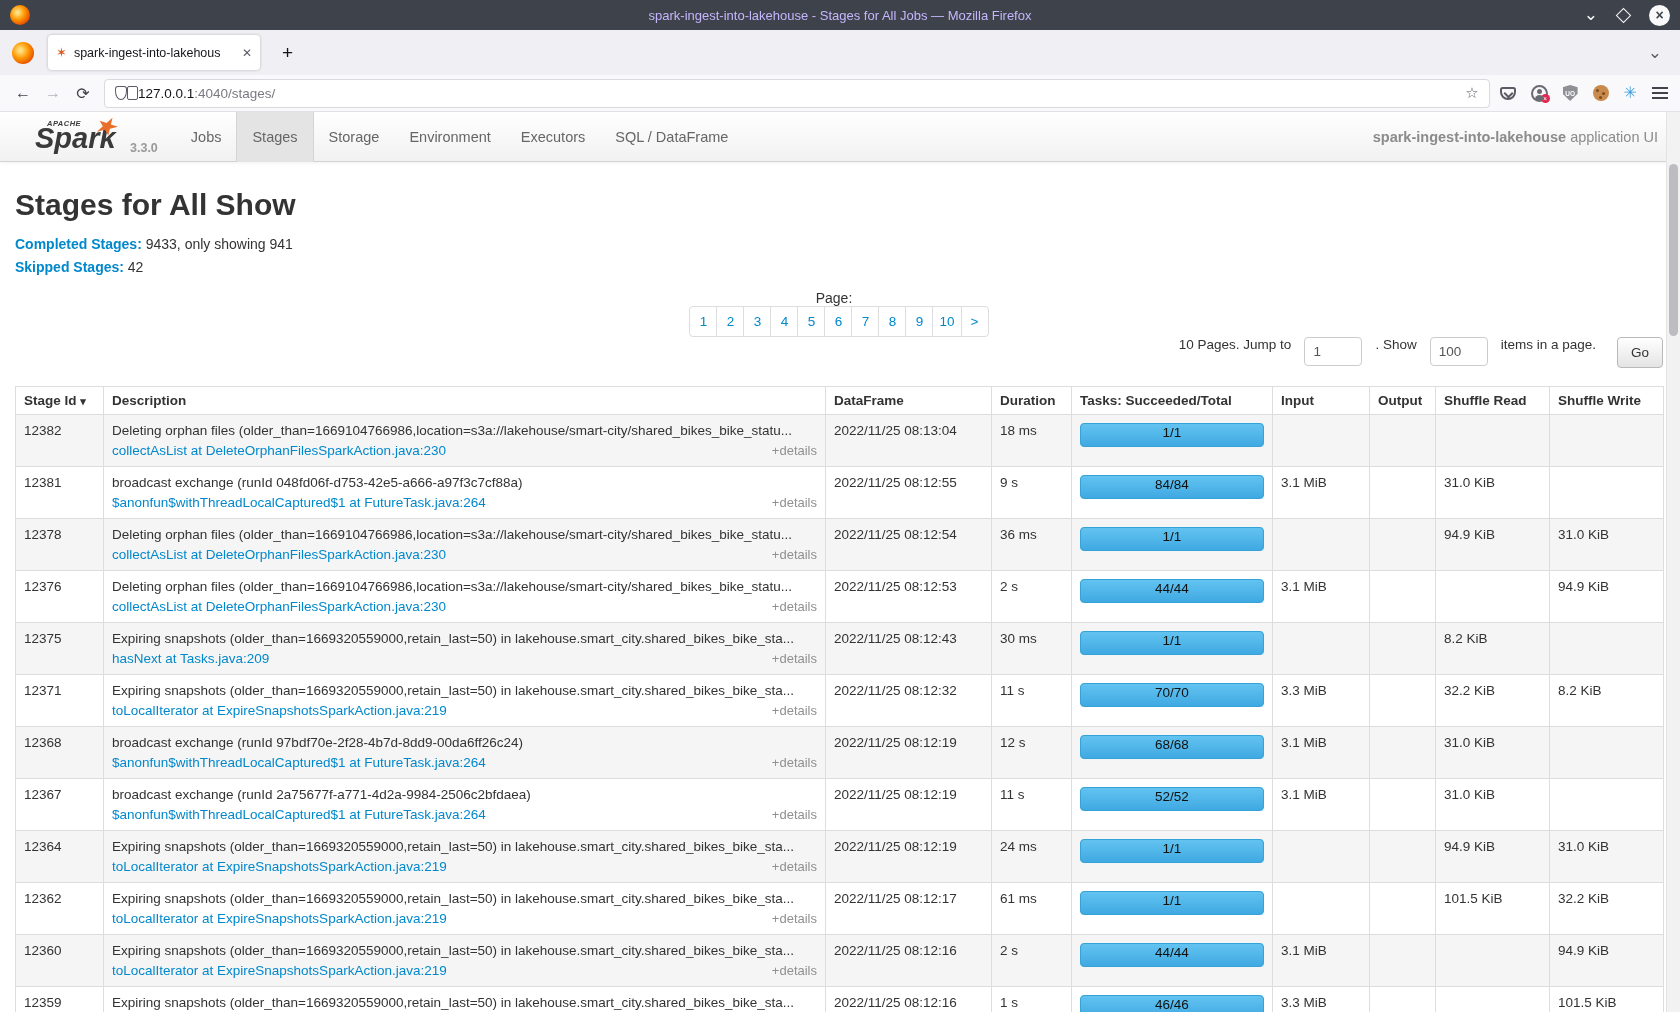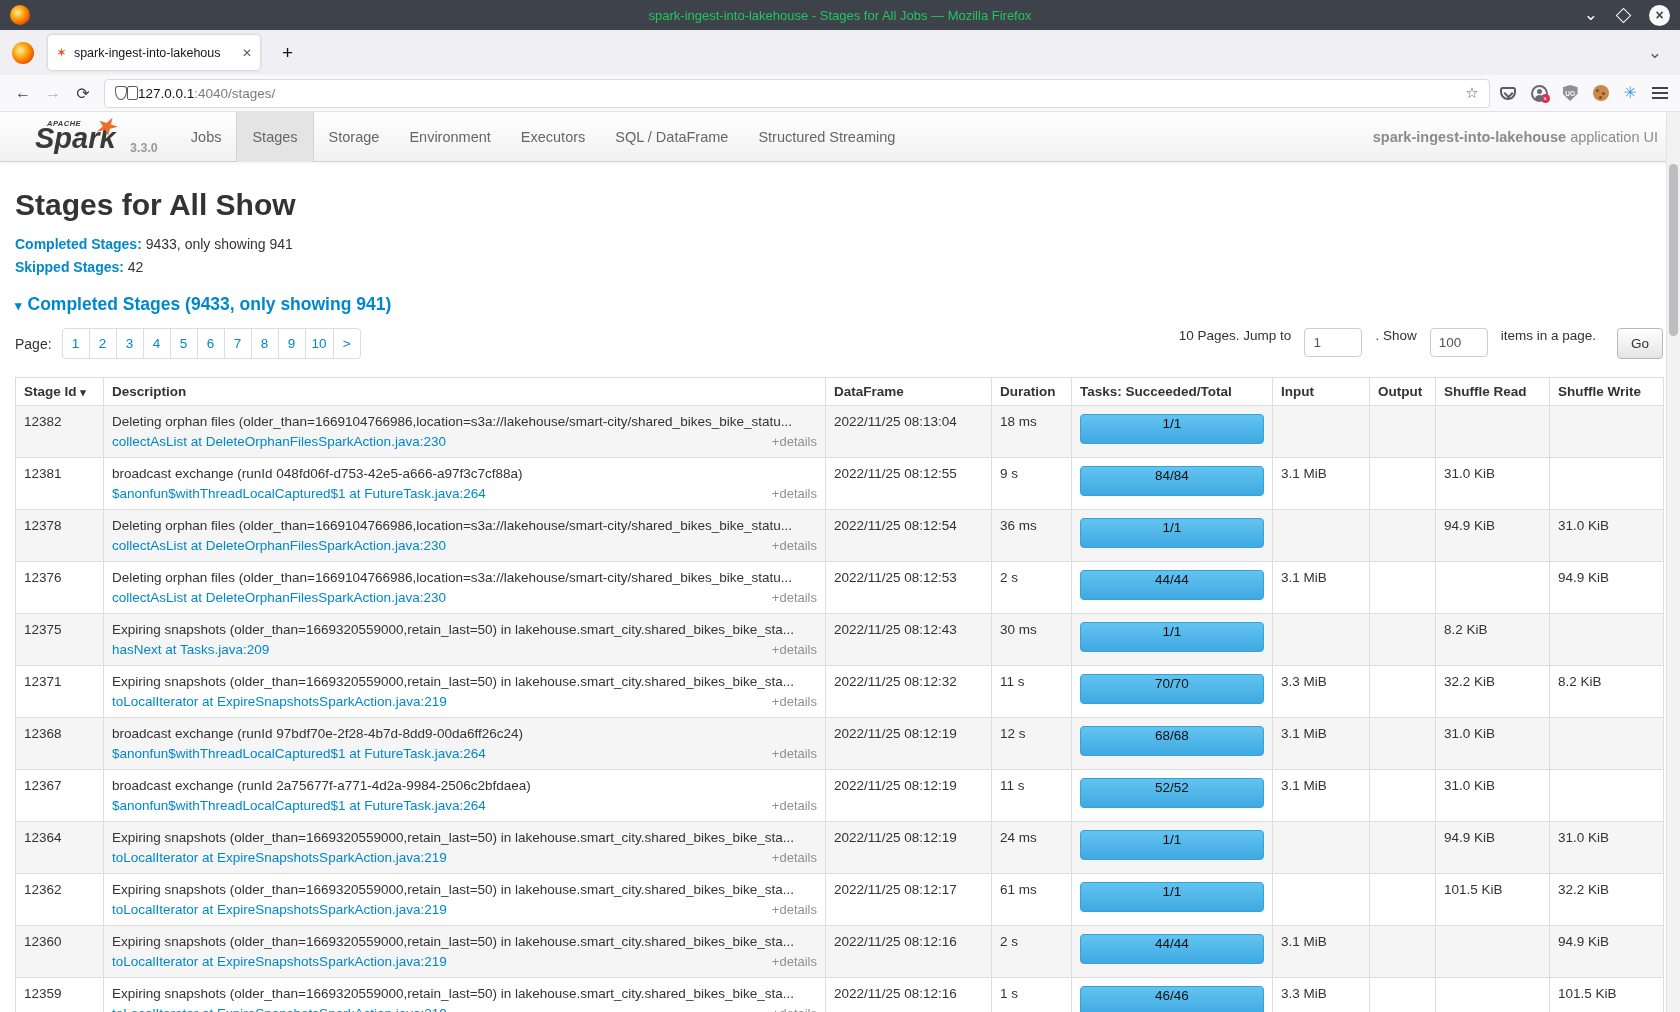--- a/index.html
+++ b/index.html
@@ -4,21 +4,21 @@
 <style>
   * { margin:0; padding:0; box-sizing:border-box; }
   html,body { width:1680px; height:1012px; overflow:hidden; background:#fff;
               font-family:"Liberation Sans", sans-serif; }
 
   
   .titlebar { height:30px; background:#3e434b; display:flex; align-items:center;
               position:relative; padding:0 10px; }
   .ff-logo { width:20px; height:20px; border-radius:50%;
              background:radial-gradient(circle at 38% 38%, #ffe082 8%, #ff9800 40%, #e65100 72%, #b71c1c 100%); }
-  .win-title { position:absolute; left:0; right:0; text-align:center; color:#22c55e; font-size:13px; }
+  .win-title { position:absolute; left:0; right:0; text-align:center; color:#c4b5fd; font-size:13px; }
   .win-controls { margin-left:auto; display:flex; align-items:center; gap:20px; z-index:2; }
   .wc-min { color:#f9f9fa; font-size:17px; line-height:10px; }
   .wc-max { width:11px; height:11px; border:1.5px solid #f9f9fa; transform:rotate(45deg); }
   .wc-close { width:21px; height:21px; border-radius:50%; background:#f9f9fa; color:#3e434b;
               font-size:14px; font-weight:bold; display:flex; align-items:center; justify-content:center; }
 
   .tabbar { height:45px; background:#f0f0f4; display:flex; align-items:center; padding:0 12px; }
   .ffview { width:22px; height:22px; border-radius:50%; margin-right:14px;
             background:radial-gradient(circle at 38% 38%, #ffe082 8%, #ff9800 42%, #e65100 75%, #b71c1c 100%); }
   .tab { width:212px; height:35px; background:#fff; border-radius:4px; box-shadow:0 0 3px rgba(0,0,0,.25);
@@ -77,21 +77,21 @@
   .app-label b { color:#8b8b8b; }
 
   
   .content { padding:0 17px 0 15px; position:relative; }
   h1.page-title { margin:26px 0 12px; font-size:30px; color:#333; }
   .summary { font-size:14px; color:#333; margin:3px 0; line-height:20px; }
   .summary b { color:#0088cc; }
   .section-title { margin-top:17px; color:#0088cc; font-size:17.5px; font-weight:bold; cursor:pointer; }
   .section-title .arrow { font-size:13px; margin-right:6px; }
 
-  .pag-bar { margin-top:13px; display:flex; align-items:center; font-size:14px; color:#333; }
+  .pag-bar { margin-top:13px; display:flex; align-items:center; font-size:14px; color:#333;flex-direction:column; }
   .page-label { margin-right:10px; }
   .page-btns { display:flex; }
   .pbtn { min-width:28px; height:31px; line-height:29px; padding:0 6px; text-align:center; background:#fff;
           border:1px solid #ddd; margin-left:-1px; color:#0088cc; font-size:13.5px; cursor:pointer; }
   .pbtn:first-child { border-radius:4px 0 0 4px; margin-left:0; }
   .pbtn:last-child { border-radius:0 4px 4px 0; }
   .pag-right { margin-left:auto; display:flex; gap:13px; font-size:13.5px; }
   .pag-input { width:58px; height:29px; border:1px solid #ccc; border-radius:4px; padding:0 8px;
                font-size:13.5px; color:#555; font-family:"Liberation Sans",sans-serif; }
   .go-btn { margin-left:8px; height:31px; padding:0 13px; background:linear-gradient(#ffffff,#e4e4e4);
@@ -102,21 +102,21 @@
   .stages th, .stages td { border:1px solid #ddd; }
   .stages th { padding:6px 8px; text-align:left; font-weight:bold; color:#333; background:#fff;
                white-space:nowrap; overflow:hidden; }
   .stages td { padding:8px 8px; vertical-align:top; color:#333; height:50px; }
   .stages tr.odd td { background:#f5f5f5; }
   .sort-arrow { font-size:11px; }
   .desc-line { white-space:nowrap; overflow:hidden; }
   .desc-sub { display:flex; justify-content:space-between; margin-top:5px; }
   .stage-link { color:#0088cc; text-decoration:none; cursor:pointer; }
   .details { color:#909090; font-size:13px; cursor:pointer; }
-  .progress { height:30px; border-radius:4px; background:linear-gradient(#63c3f0,#3fa9e2);
+  .progress { height:24px; border-radius:4px; background:linear-gradient(#63c3f0,#3fa9e2);
               border:1px solid #35a2d8; text-align:center; line-height:18px; font-size:13.5px; color:#111; }
 
   
   .vscroll { position:absolute; top:112px; right:0; width:14px; height:900px; background:#f2f2f2;
              border-left:1px solid #e3e3e3; z-index:5; }
   .vthumb { position:absolute; top:52px; left:2px; width:9px; height:172px; background:#bdbdc1; border-radius:5px; }
 </style>
 </head>
 <body>
 
@@ -176,38 +176,34 @@
     <span class="spark-star">★</span>
   </div>
   <span class="version">3.3.0</span>
   <ul class="nav-items">
       <li class="nav-item">Jobs</li>
       <li class="nav-item active">Stages</li>
       <li class="nav-item">Storage</li>
       <li class="nav-item">Environment</li>
       <li class="nav-item">Executors</li>
       <li class="nav-item">SQL / DataFrame</li>
-      <li class="nav-item">Structured Streaming</li>
     </ul>
   <span class="app-label"><b>spark-ingest-into-lakehouse</b><span> application UI</span></span>
 </div>
 
 <div class="content">
   <h1 class="page-title">Stages for All Show</h1>
 
   <div class="summary">
     <b>Completed Stages:</b><span> 9433, only showing 941</span>
   </div>
   <div class="summary">
     <b>Skipped Stages:</b><span> 42</span>
   </div>
 
-  <div class="section-title">
-    <span class="arrow">▾</span><span>Completed Stages (9433, only showing 941)</span>
-  </div>
 
   <div class="pag-bar">
     <span class="page-label">Page:</span>
     <div class="page-btns">
         <span class="pbtn">1</span>
         <span class="pbtn">2</span>
         <span class="pbtn">3</span>
         <span class="pbtn">4</span>
         <span class="pbtn">5</span>
         <span class="pbtn">6</span>

